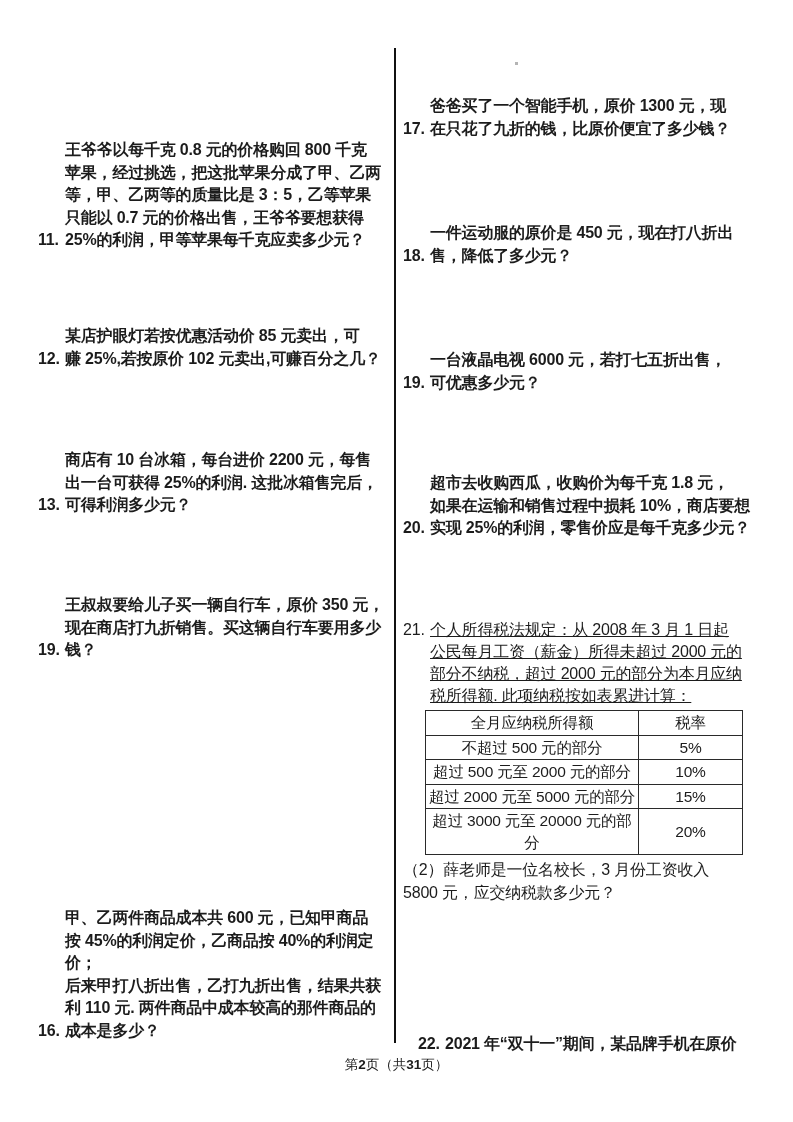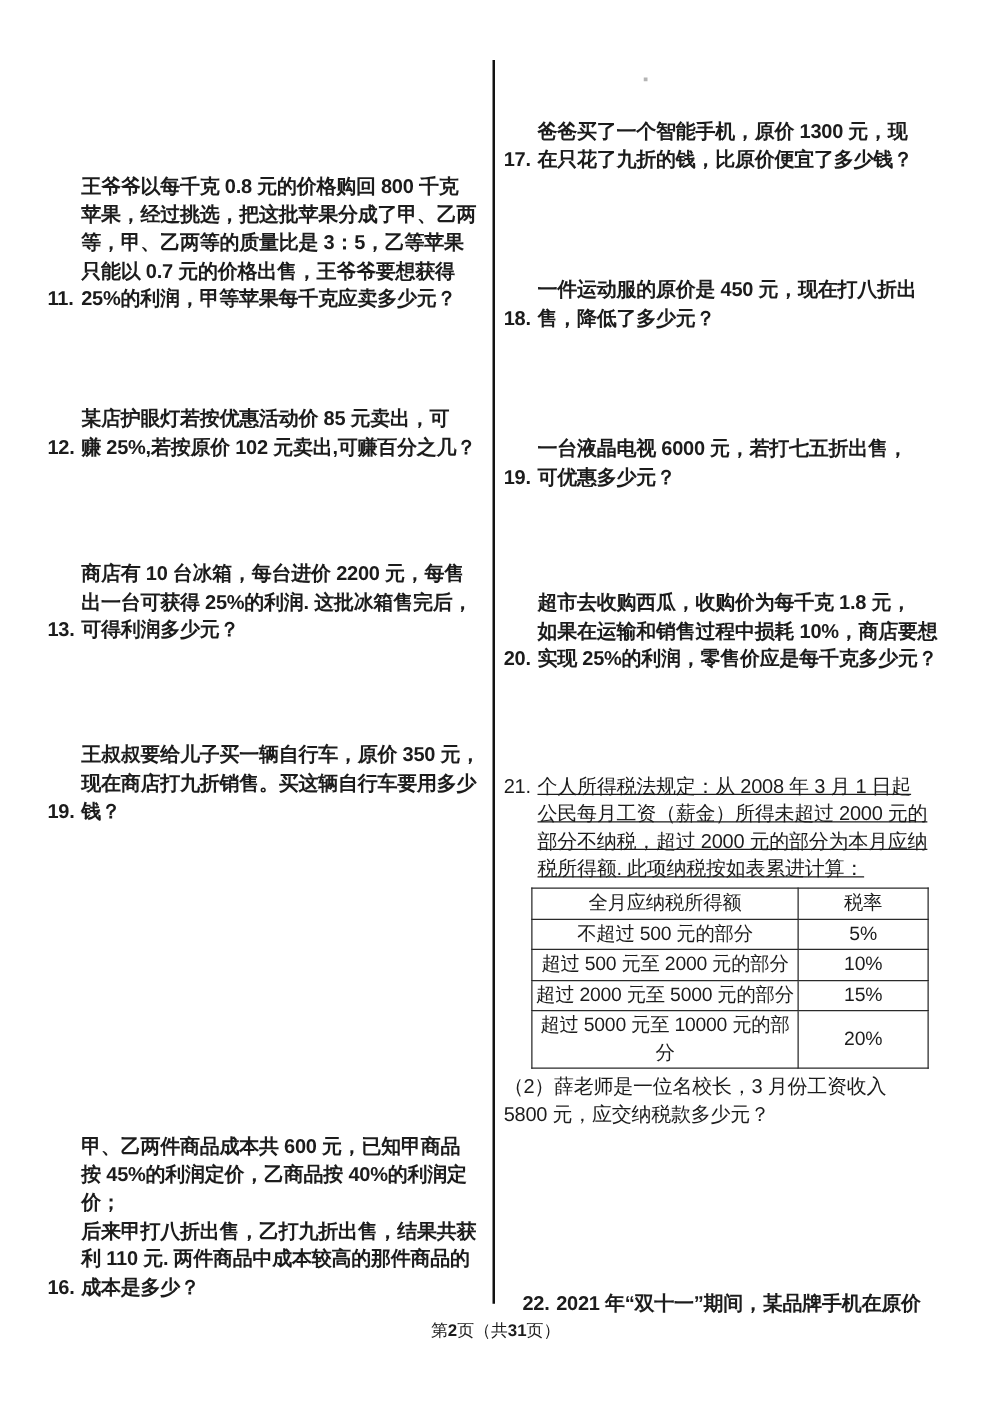--- a/index.html
+++ b/index.html
@@ -168,21 +168,21 @@
       </tr>
       <tr class="nowrap">
         <td>超过 500 元至 2000 元的部分</td>
         <td>10%</td>
       </tr>
       <tr class="nowrap">
         <td>超过 2000 元至 5000 元的部分</td>
         <td>15%</td>
       </tr>
       <tr>
-        <td>超过 5000 元至 10000 元的部分</td>
+        <td>超过 3000 元至 20000 元的部分</td>
         <td>20%</td>
       </tr>
     </tbody>
       </table>
     <div class="subq">（2）薛老师是一位名校长，3 月份工资收入
 5800 元，应交纳税款多少元？</div>
   </div>
 
   <div class="problem" style="left:418px; top:1033px; width:360px">
     <span class="num">22.</span>

